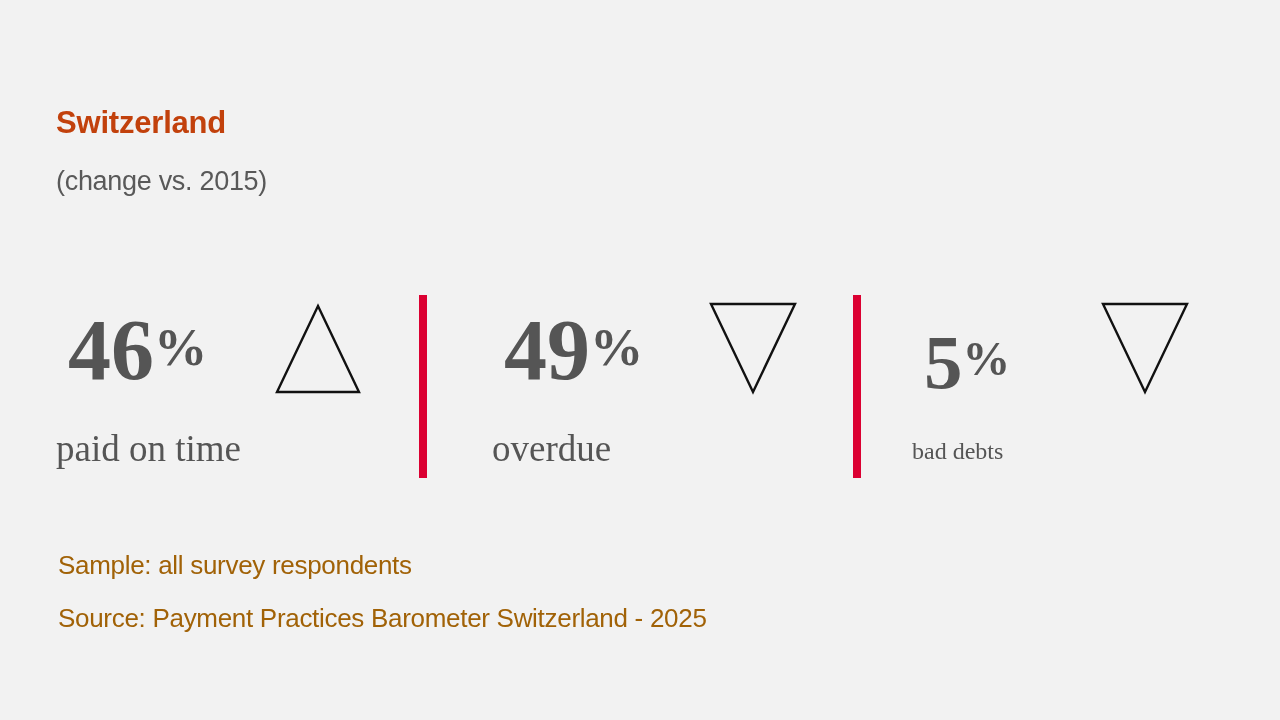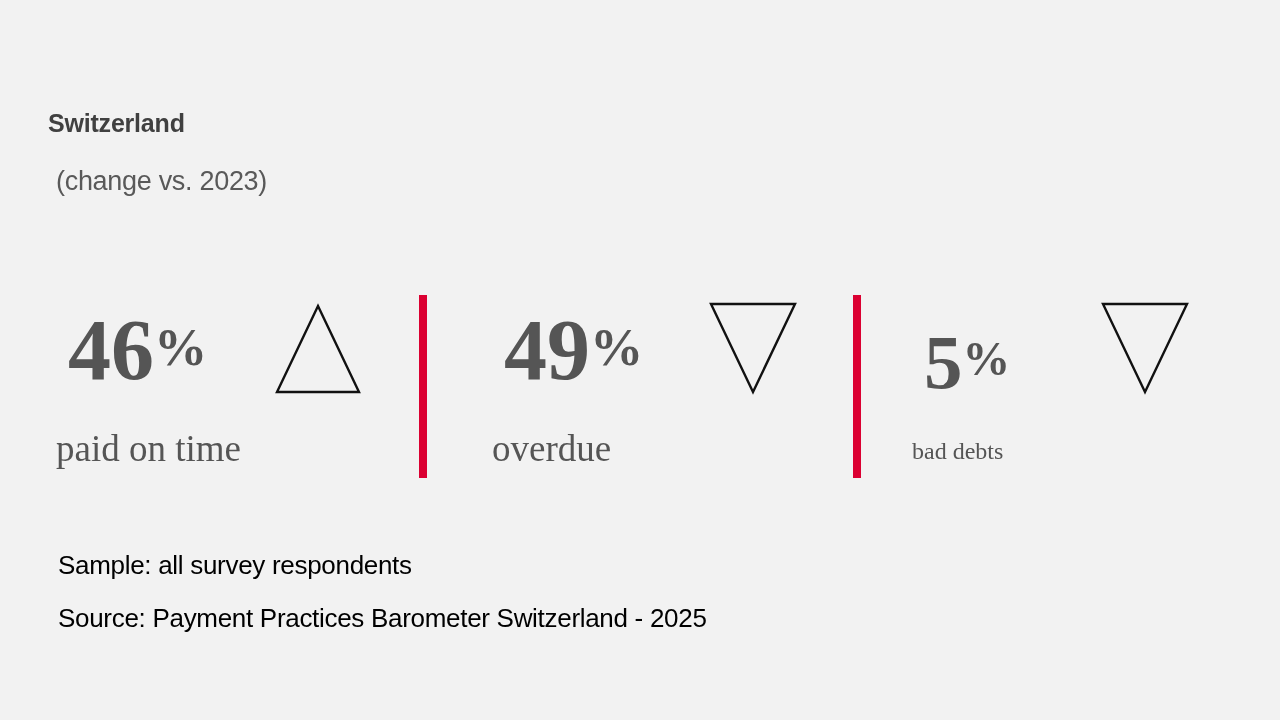--- a/index.html
+++ b/index.html
@@ -17,27 +17,27 @@
 
   #canvas {
     position: relative;
     width: 1280px;
     height: 720px;
   }
 
   
   .title {
     position: absolute;
-    left: 48px;
+    left: 56px;
     top: 103px;
     font-family: "Liberation Sans", sans-serif;
     font-weight: bold;
-    font-size: 25px;
+    font-size: 31px;
     line-height: 40px;
-    color: #404040;
+    color: #c2410c;
     letter-spacing: -0.2px;
     white-space: nowrap;
   }
 
   .subtitle {
     position: absolute;
     left: 56px;
     top: 163px;
     width: 1160px;
     font-family: "Liberation Sans", sans-serif;
@@ -126,34 +126,34 @@
 
   
   .footer {
     position: absolute;
     left: 58px;
     top: 539px;
     font-family: "Liberation Sans", sans-serif;
     font-weight: normal;
     font-size: 26px;
     line-height: 53px;
-    color: #000000;
+    color: #a16207;
     letter-spacing: -0.3px;
   }
   .footer div { white-space: nowrap; }
 </style>
 </head>
 <body>
 
 <div id="canvas">
 
   <div class="title">Switzerland</div>
 
   <div class="subtitle">
-    <div>(change vs. 2023)</div>
+    <div>(change vs. 2015)</div>
   </div>
 
   <div class="stats-row">
 
     <div class="divider d1"></div>
     <div class="divider d2"></div>
 
     <div class="stat s1">
       <div class="stat-top">
         <div class="value">

